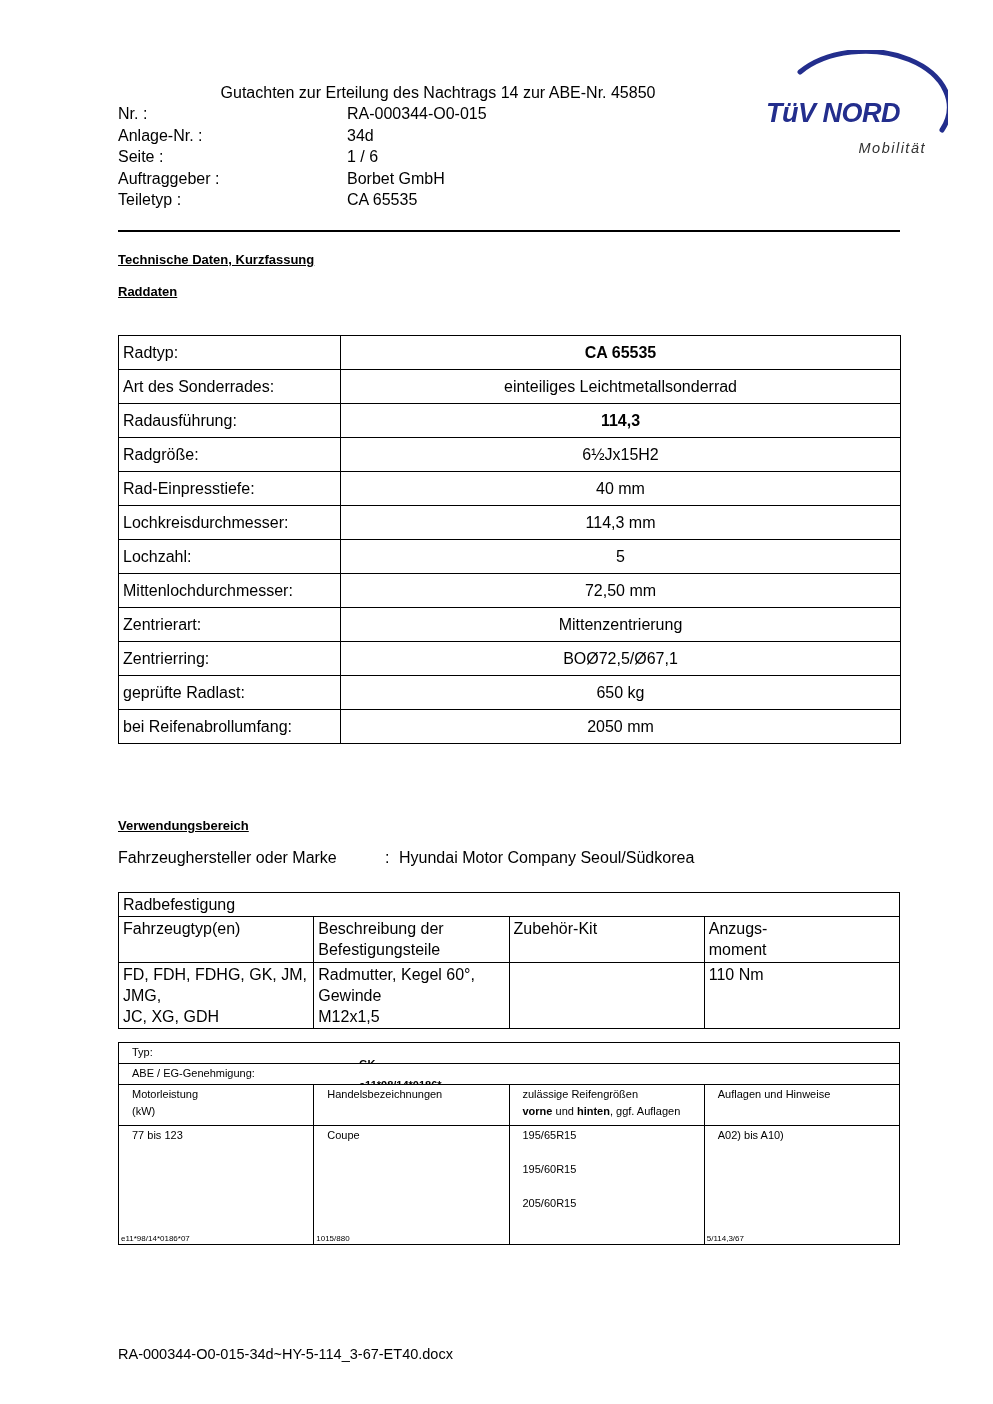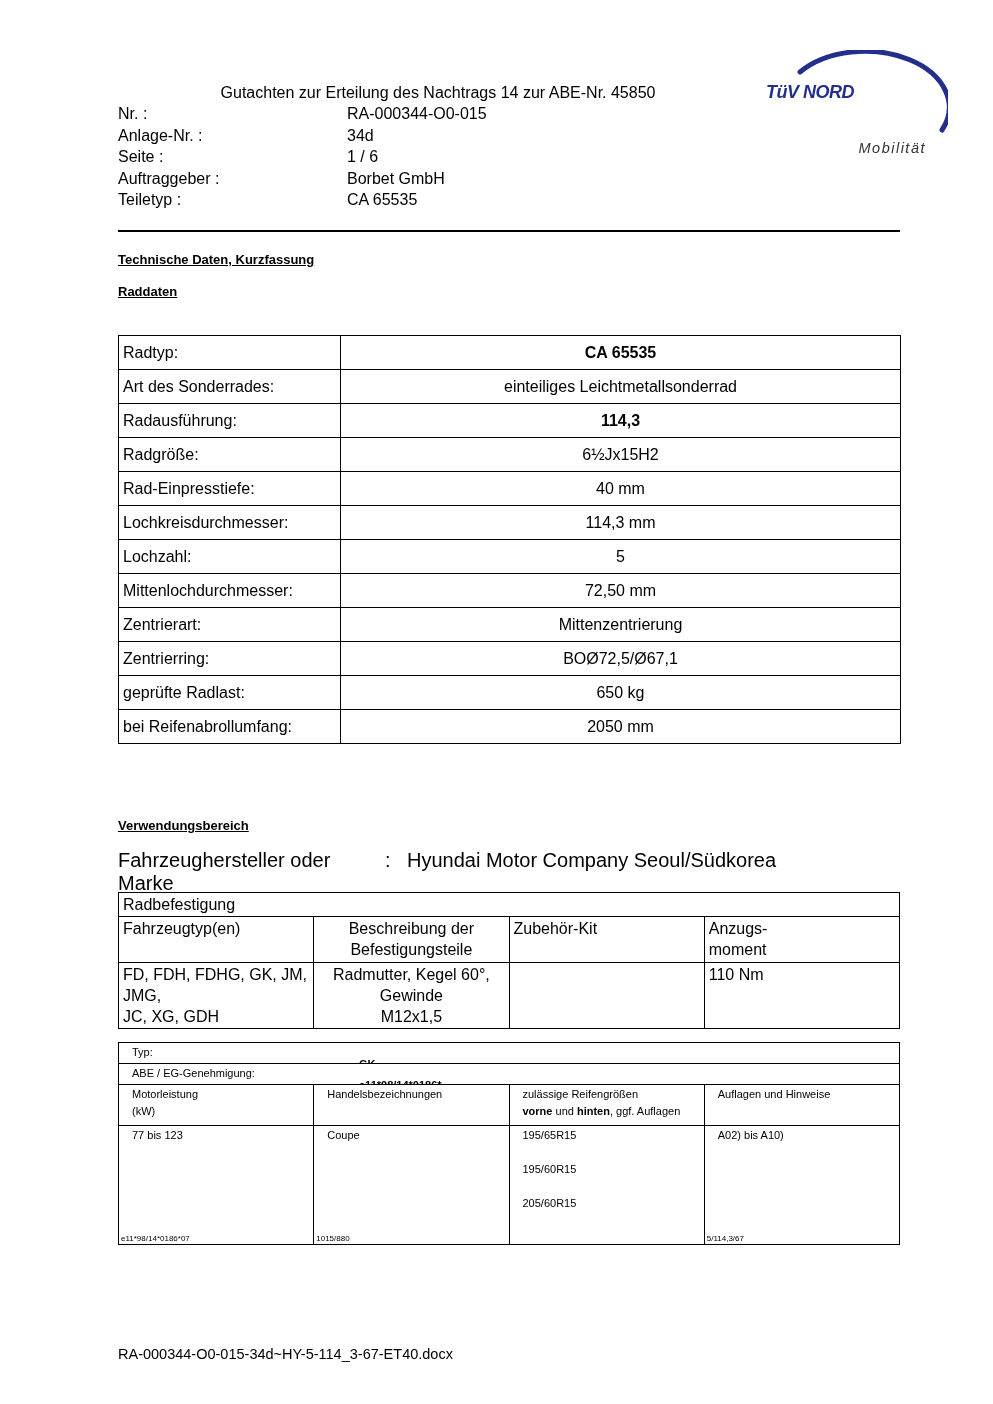--- a/index.html
+++ b/index.html
@@ -14,22 +14,22 @@
   
   .header-block { left:118px; top:82px; width:640px; }
   .header-title { font-size:16px; line-height:21px;text-align:center; }
   .header-row { display:flex; line-height:21.5px; }
   .header-row .lbl { width:229px; flex:0 0 229px; }
 
   
   .logo { left:748px; top:50px; width:200px; height:110px; }
   .logo svg { position:absolute; left:0; top:0; }
   .logo-text {
-    position:absolute; left:18px; top:32px; width:180px;
-    font-size:18px; font-weight:bold; font-style:italic;
+    position:absolute; left:18px; top:48px; width:180px;
+    font-size:27px; font-weight:bold; font-style:italic;
     color:#232e8d; letter-spacing:-0.5px; white-space:nowrap;
   }
   .logo-sub {
     position:absolute; right:22px; top:90px;
     font-size:14.5px; font-style:italic; color:#333;
     letter-spacing:1.5px;
     margin-left:18px;
   }
 
   .rule { left:118px; top:230px; width:782px; height:2px; background:#000; }
@@ -43,33 +43,33 @@
   td { border:1px solid #000; font-size:16px; overflow:hidden; }
 
   
   .raddaten { left:118px; top:335px; width:782px; }
   .raddaten tr { height:34px; }
   .raddaten td.lblcell { width:222px; padding-left:4px; }
   .raddaten td.valcell { width:560px; text-align:center; }
   .bold { font-weight:bold; }
 
   
-  .manu-line { left:118px; top:849px; display:flex; font-size:20px; }
+  .manu-line { left:118px; top:849px; display:flex; font-size:16px; }
   .manu-line .lbl { width:267px; flex:0 0 267px; }
   .manu-line .sep { width:14px; }
-  .manu-line .val { margin-left:8px; }
+  .manu-line .val { }
 
   
   .radbef { left:118px; top:892px; width:782px; }
   .radbef td { vertical-align:top; padding:1px 4px; line-height:21px; }
   .radbef .r-title { height:22px; }
   .radbef .r-head  { height:46px; }
   .radbef .r-data  { height:62px; }
   .radbef .c1 { width:267px; }
-  .radbef .c2 { width:328px;text-align:center; }
+  .radbef .c2 { width:328px; }
   .radbef .c3 { width:109px; }
   .radbef .c4 { width:78px; }
   .pre { white-space:pre-line; }
 
   
   .typtab { left:118px; top:1042px; width:782px; }
   .typtab td { font-size:11px; vertical-align:top; padding:1px 13px; line-height:17px; }
   .typtab .r-small { height:21px; }
   .typtab .r-head { height:41px;margin-top:44px; }
   .typtab .r-data { height:95px; }

